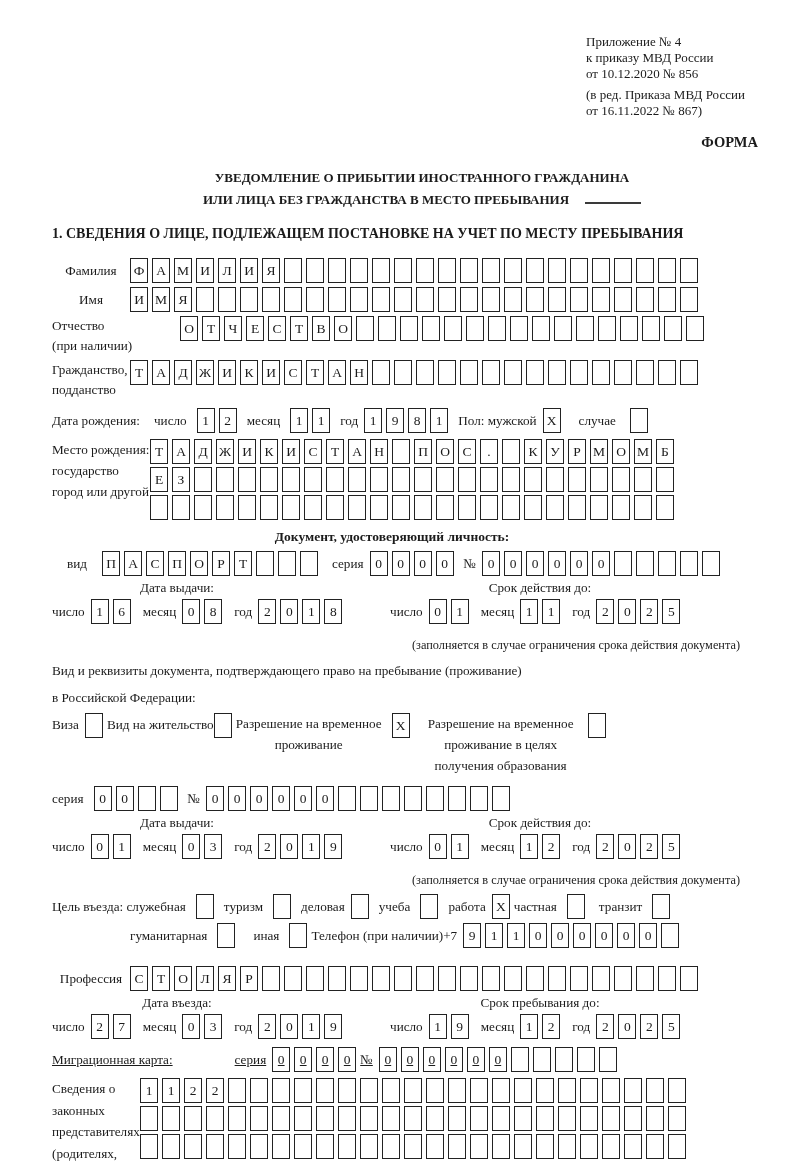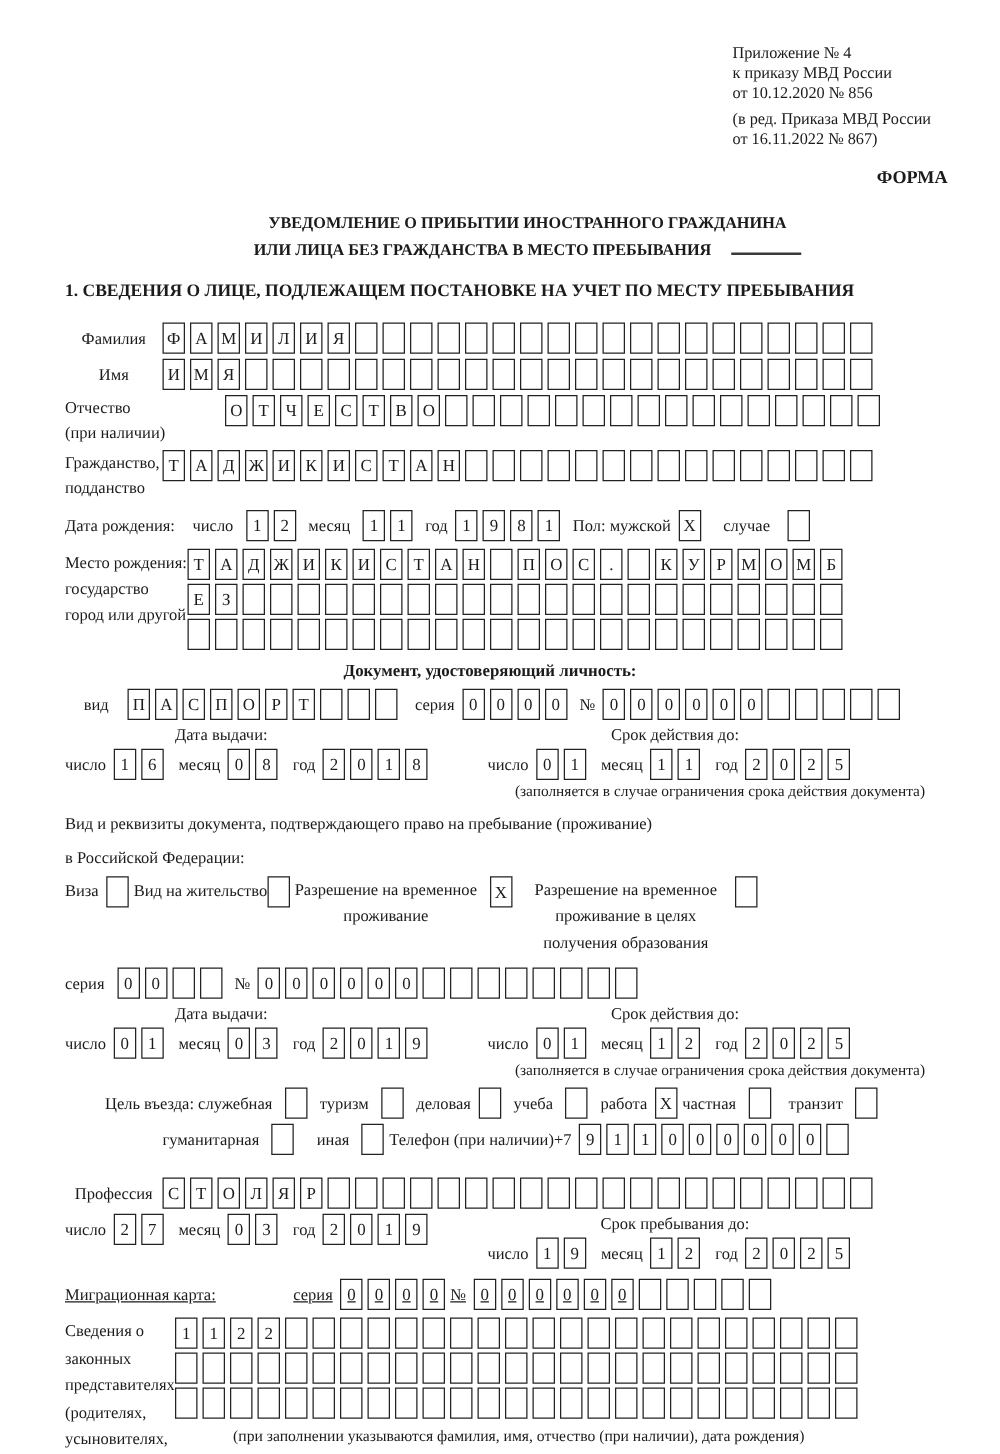--- a/index.html
+++ b/index.html
@@ -40,21 +40,21 @@
   .ml6 { margin-left: 6px; } .ml10 { margin-left: 10px; } .ml14 { margin-left: 14px; } .ml20 { }
 
   .datepair { display: flex; margin-top: 4px; }
   .dg1 { width: 338px; flex: none; }
   .dg2 { flex: none; }
   .dglabel { font-size: 13.2px; text-align: center; width: 250px; margin-bottom: 3px; }
   .dg2 .dglabel { width: 300px; }
   .dgrow { display: flex; align-items: center; }
   .dgrow .lbl { margin-right: 6px; }
   .dgrow .boxes { margin-right: 8px; }
-  .note { font-size: 12.3px; text-align: right; padding-right: 52px; margin-top: 2px; margin-bottom: 6px; }
+  .note { font-size: 12.3px; text-align: right; padding-right: 52px; margin-top: 14px; margin-bottom: 6px; }
 
   .plain { font-size: 13.2px; line-height: 24px; margin-bottom: 3px; }
   .cbrow { display: flex; align-items: flex-start; margin-top: 2px; margin-bottom: 10px; }
   .cbtext { font-size: 13.2px; text-align: center; line-height: 21px; flex: none; }
   .caption { font-size: 12.5px; text-align: center; margin-top: 4px; }
 </style>
 </head>
 <body>
 
 <div class="page">
@@ -519,21 +519,21 @@
             <span class="box">2</span>
             <span class="box">0</span>
             <span class="box">2</span>
             <span class="box">5</span>
           </span>
       </div>
     </div>
   </div>
   <div class="note">(заполняется в случае ограничения срока действия документа)</div>
 
-  <div class="row" style="margin-top:4px;margin-left:32px;">
+  <div class="row" style="margin-top:4px;">
     <span class="lbl">Цель въезда: служебная</span>
     <span class="boxes ml10">
         <span class="box"></span>
       </span>
     <span class="lbl ml6">туризм</span>
     <span class="boxes ml10">
         <span class="box"></span>
       </span>
     <span class="lbl ml6">деловая</span>
     <span class="boxes ml6">
@@ -609,20 +609,21 @@
         <span class="box"></span>
         <span class="box"></span>
         <span class="box"></span>
         <span class="box"></span>
         <span class="box"></span>
       </span>
   </div>
 
   <div class="datepair">
     <div class="dg1">
+      <div class="dglabel">Дата въезда:</div>
       <div class="dgrow">
         <span class="lbl">число</span>
         <span class="boxes">
             <span class="box">2</span>
             <span class="box">7</span>
           </span>
         <span class="lbl">месяц</span>
         <span class="boxes">
             <span class="box">0</span>
             <span class="box">3</span>

